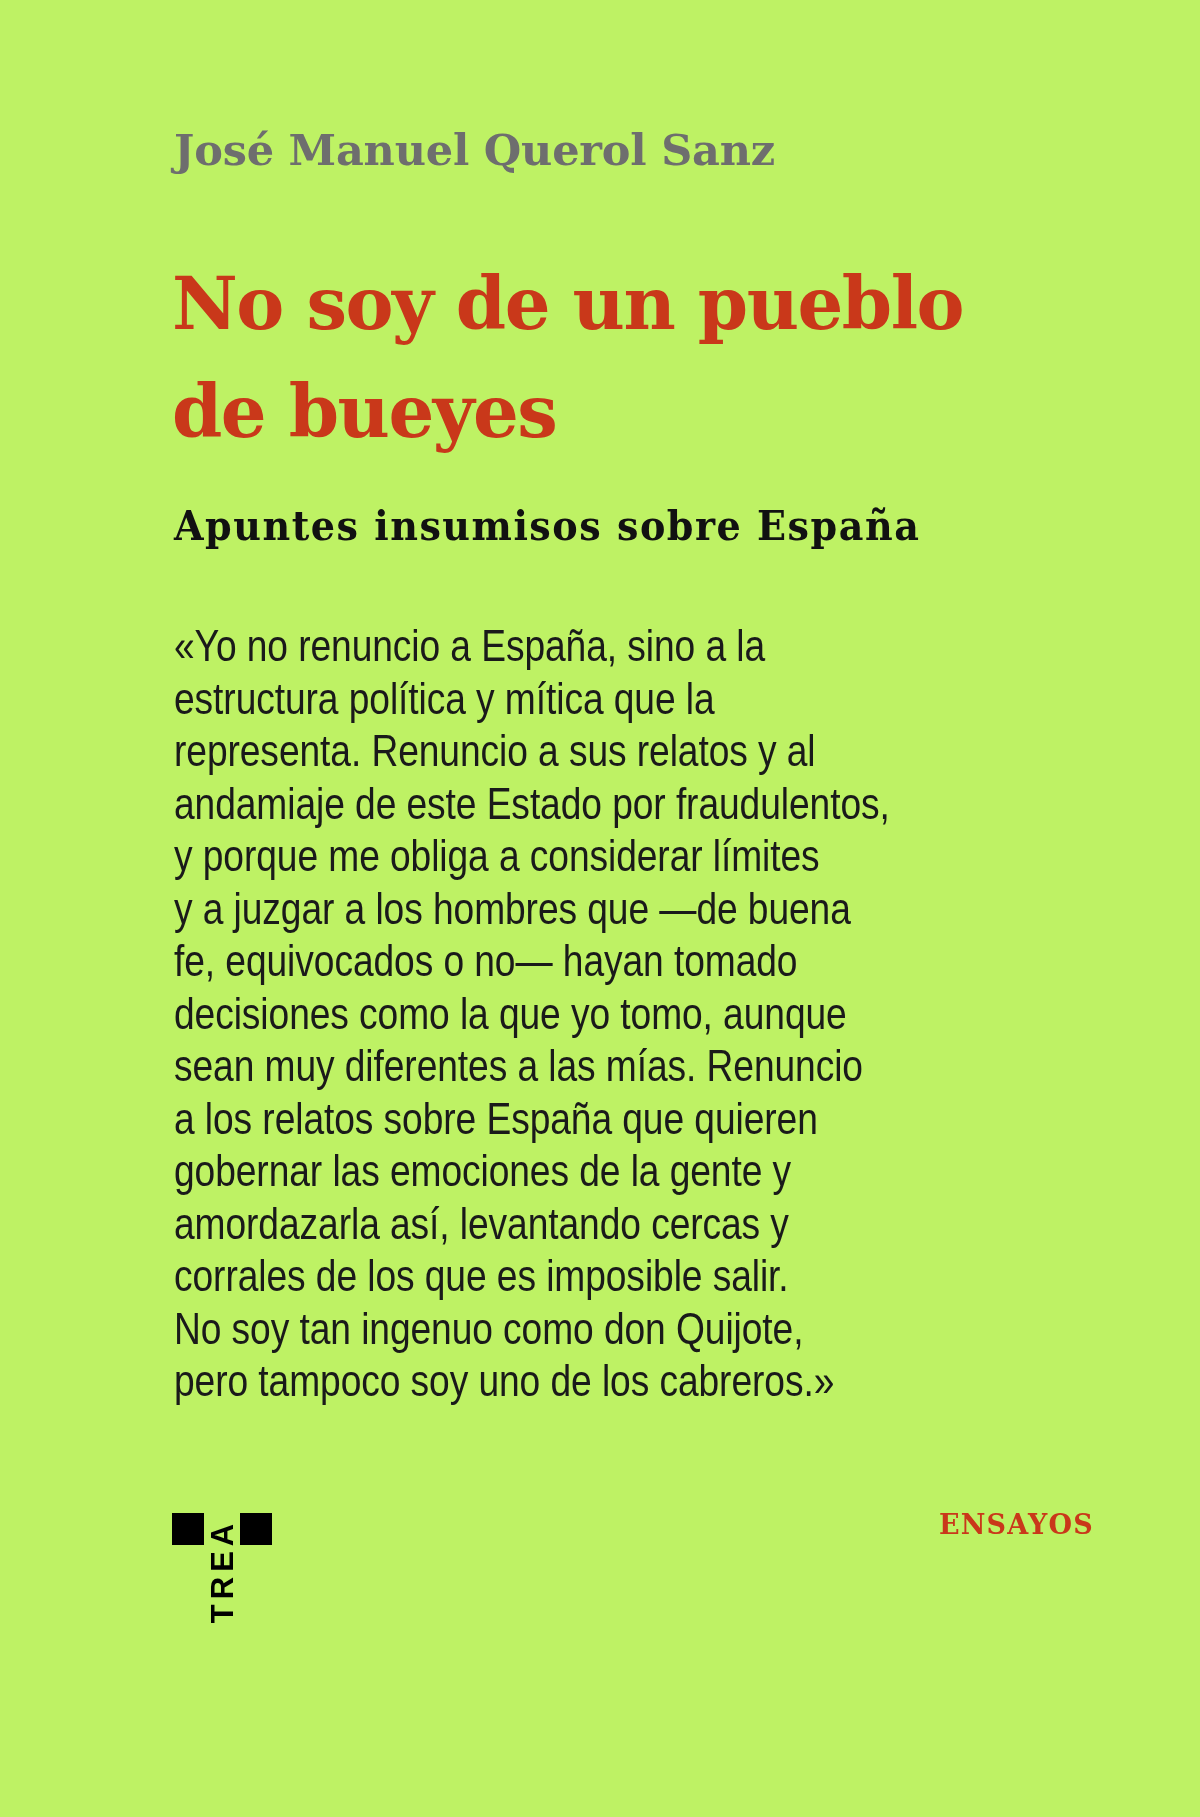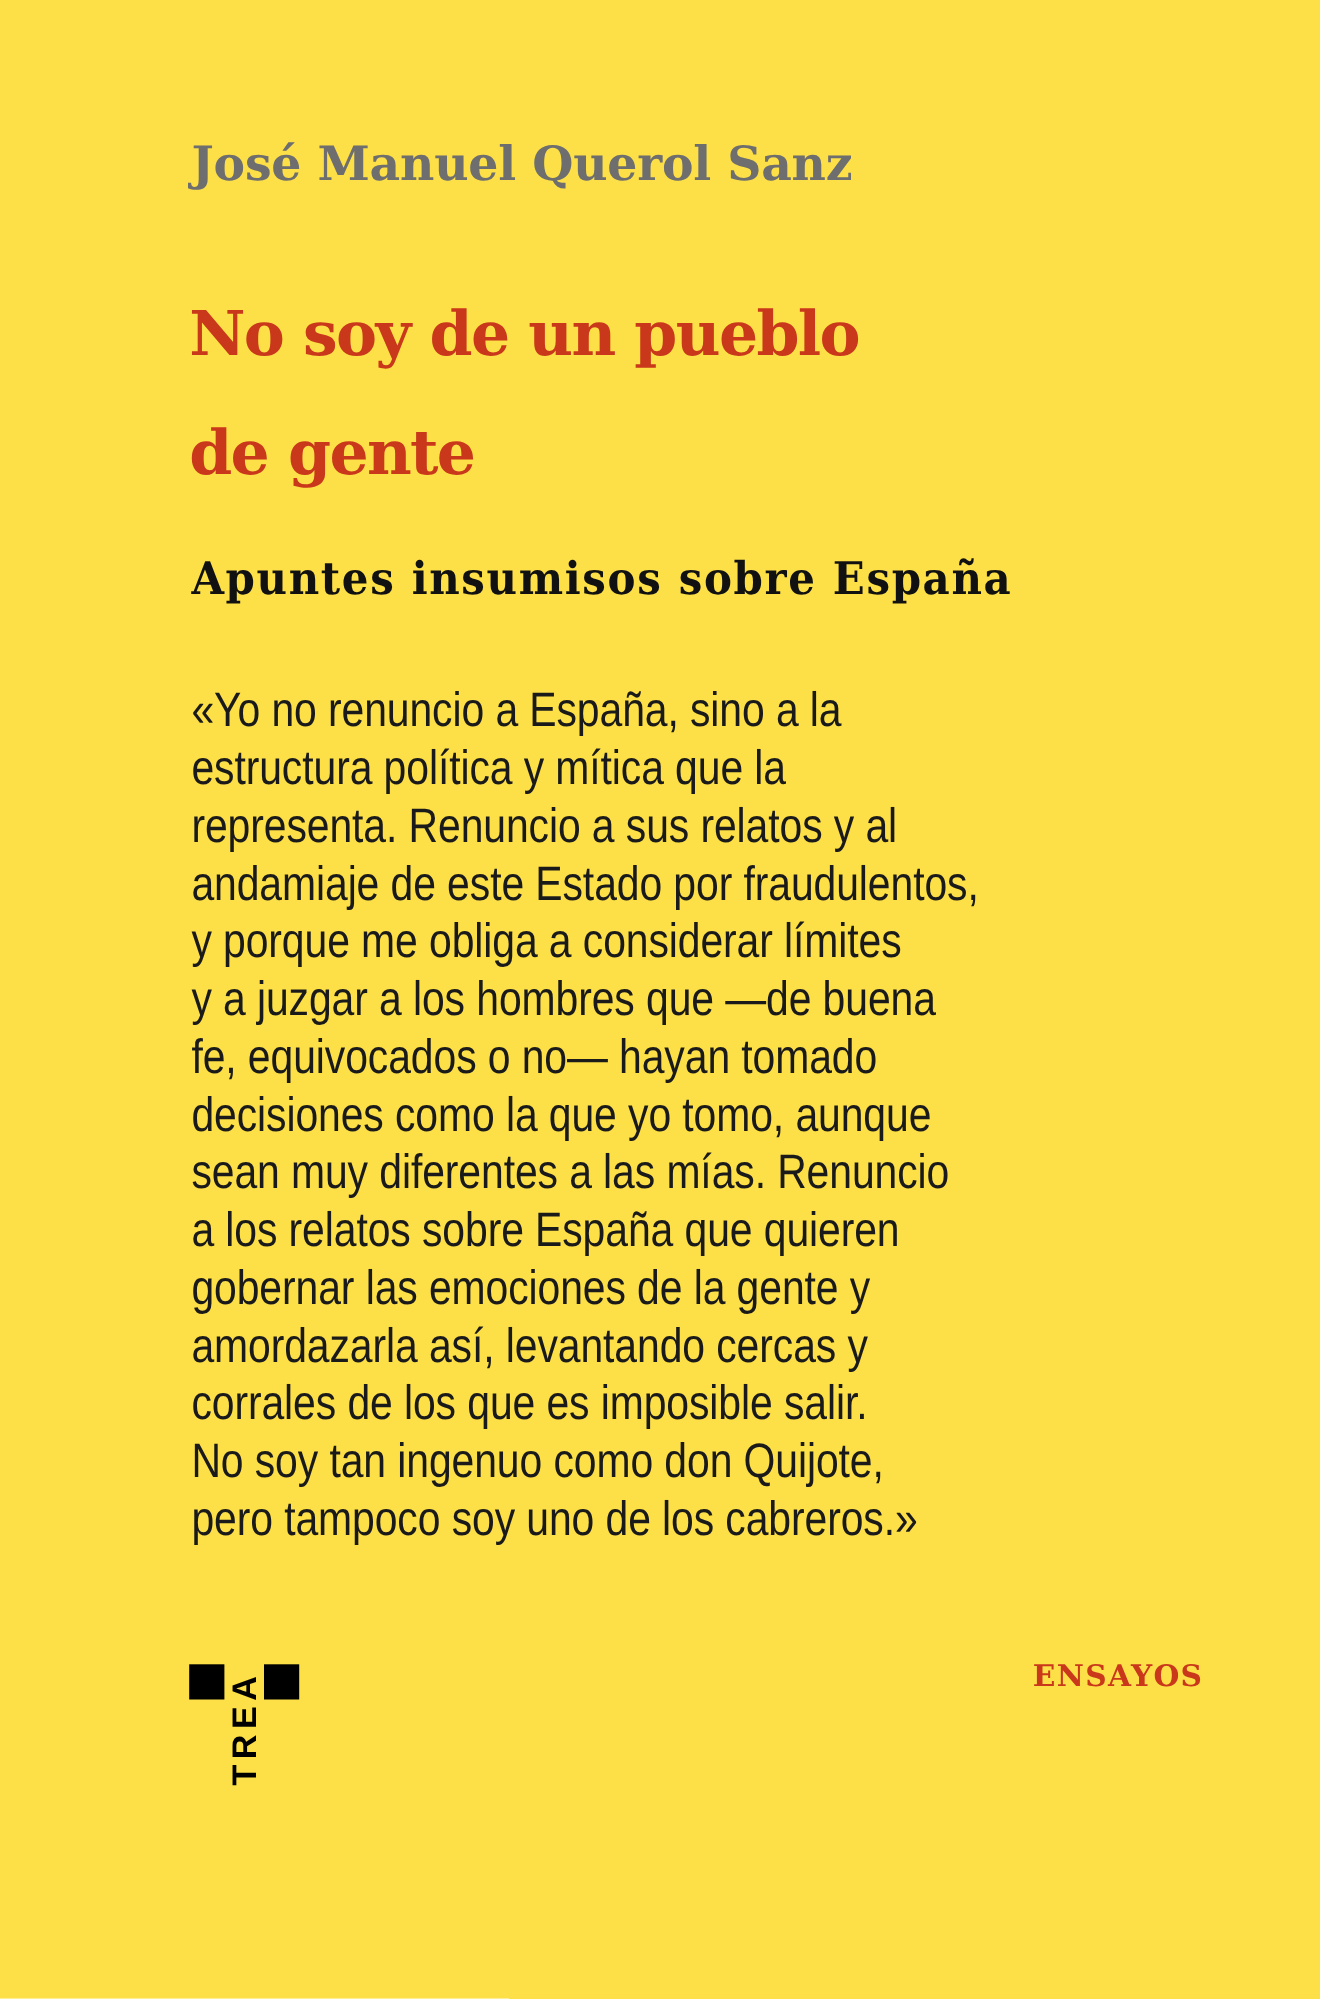--- a/index.html
+++ b/index.html
@@ -14,21 +14,21 @@
     overflow: hidden;
     font-family: "Liberation Sans", sans-serif;
     -webkit-font-smoothing: antialiased;
   }
 
   .cover {
     position: absolute;
     left: 0; top: 0;
     width: 1200px;
     height: 1817px;
-    background: #fde047;
+    background: #bef264;
   }
 
   
   .author {
     position: absolute;
     left: 174px;
     top: 124px;
     width: 880px;
     color: #6e6e6e;
     font-family: "DejaVu Serif", "Liberation Serif", serif;
@@ -41,21 +41,21 @@
 
   
   .title {
     position: absolute;
     left: 172px;
     top: 250px;
     width: 900px;
     color: #c9381a;
     font-family: "DejaVu Serif", "Liberation Serif", serif;
     font-weight: bold;
-    font-size: 56px;
+    font-size: 72px;
     line-height: 108px;
     letter-spacing: -1.5px;
   }
   .title-line { display: block; white-space: nowrap; }
 
   
   .subtitle {
     position: absolute;
     left: 174px;
     top: 500px;
@@ -145,21 +145,21 @@
 </style>
 </head>
 <body>
 
 <div class="cover">
 
   <div class="author">José Manuel Querol Sanz</div>
 
   <div class="title">
     <span class="title-line">No soy de un pueblo</span>
-    <span class="title-line">de gente</span>
+    <span class="title-line">de bueyes</span>
   </div>
 
   <div class="subtitle">Apuntes insumisos sobre España</div>
 
   <div class="blurb">
     <span class="ln">«Yo no renuncio a España, sino a la</span>
     <span class="ln">estructura política y mítica que la</span>
     <span class="ln">representa. Renuncio a sus relatos y al</span>
     <span class="ln">andamiaje de este Estado por fraudulentos,</span>
     <span class="ln">y porque me obliga a considerar límites</span>

